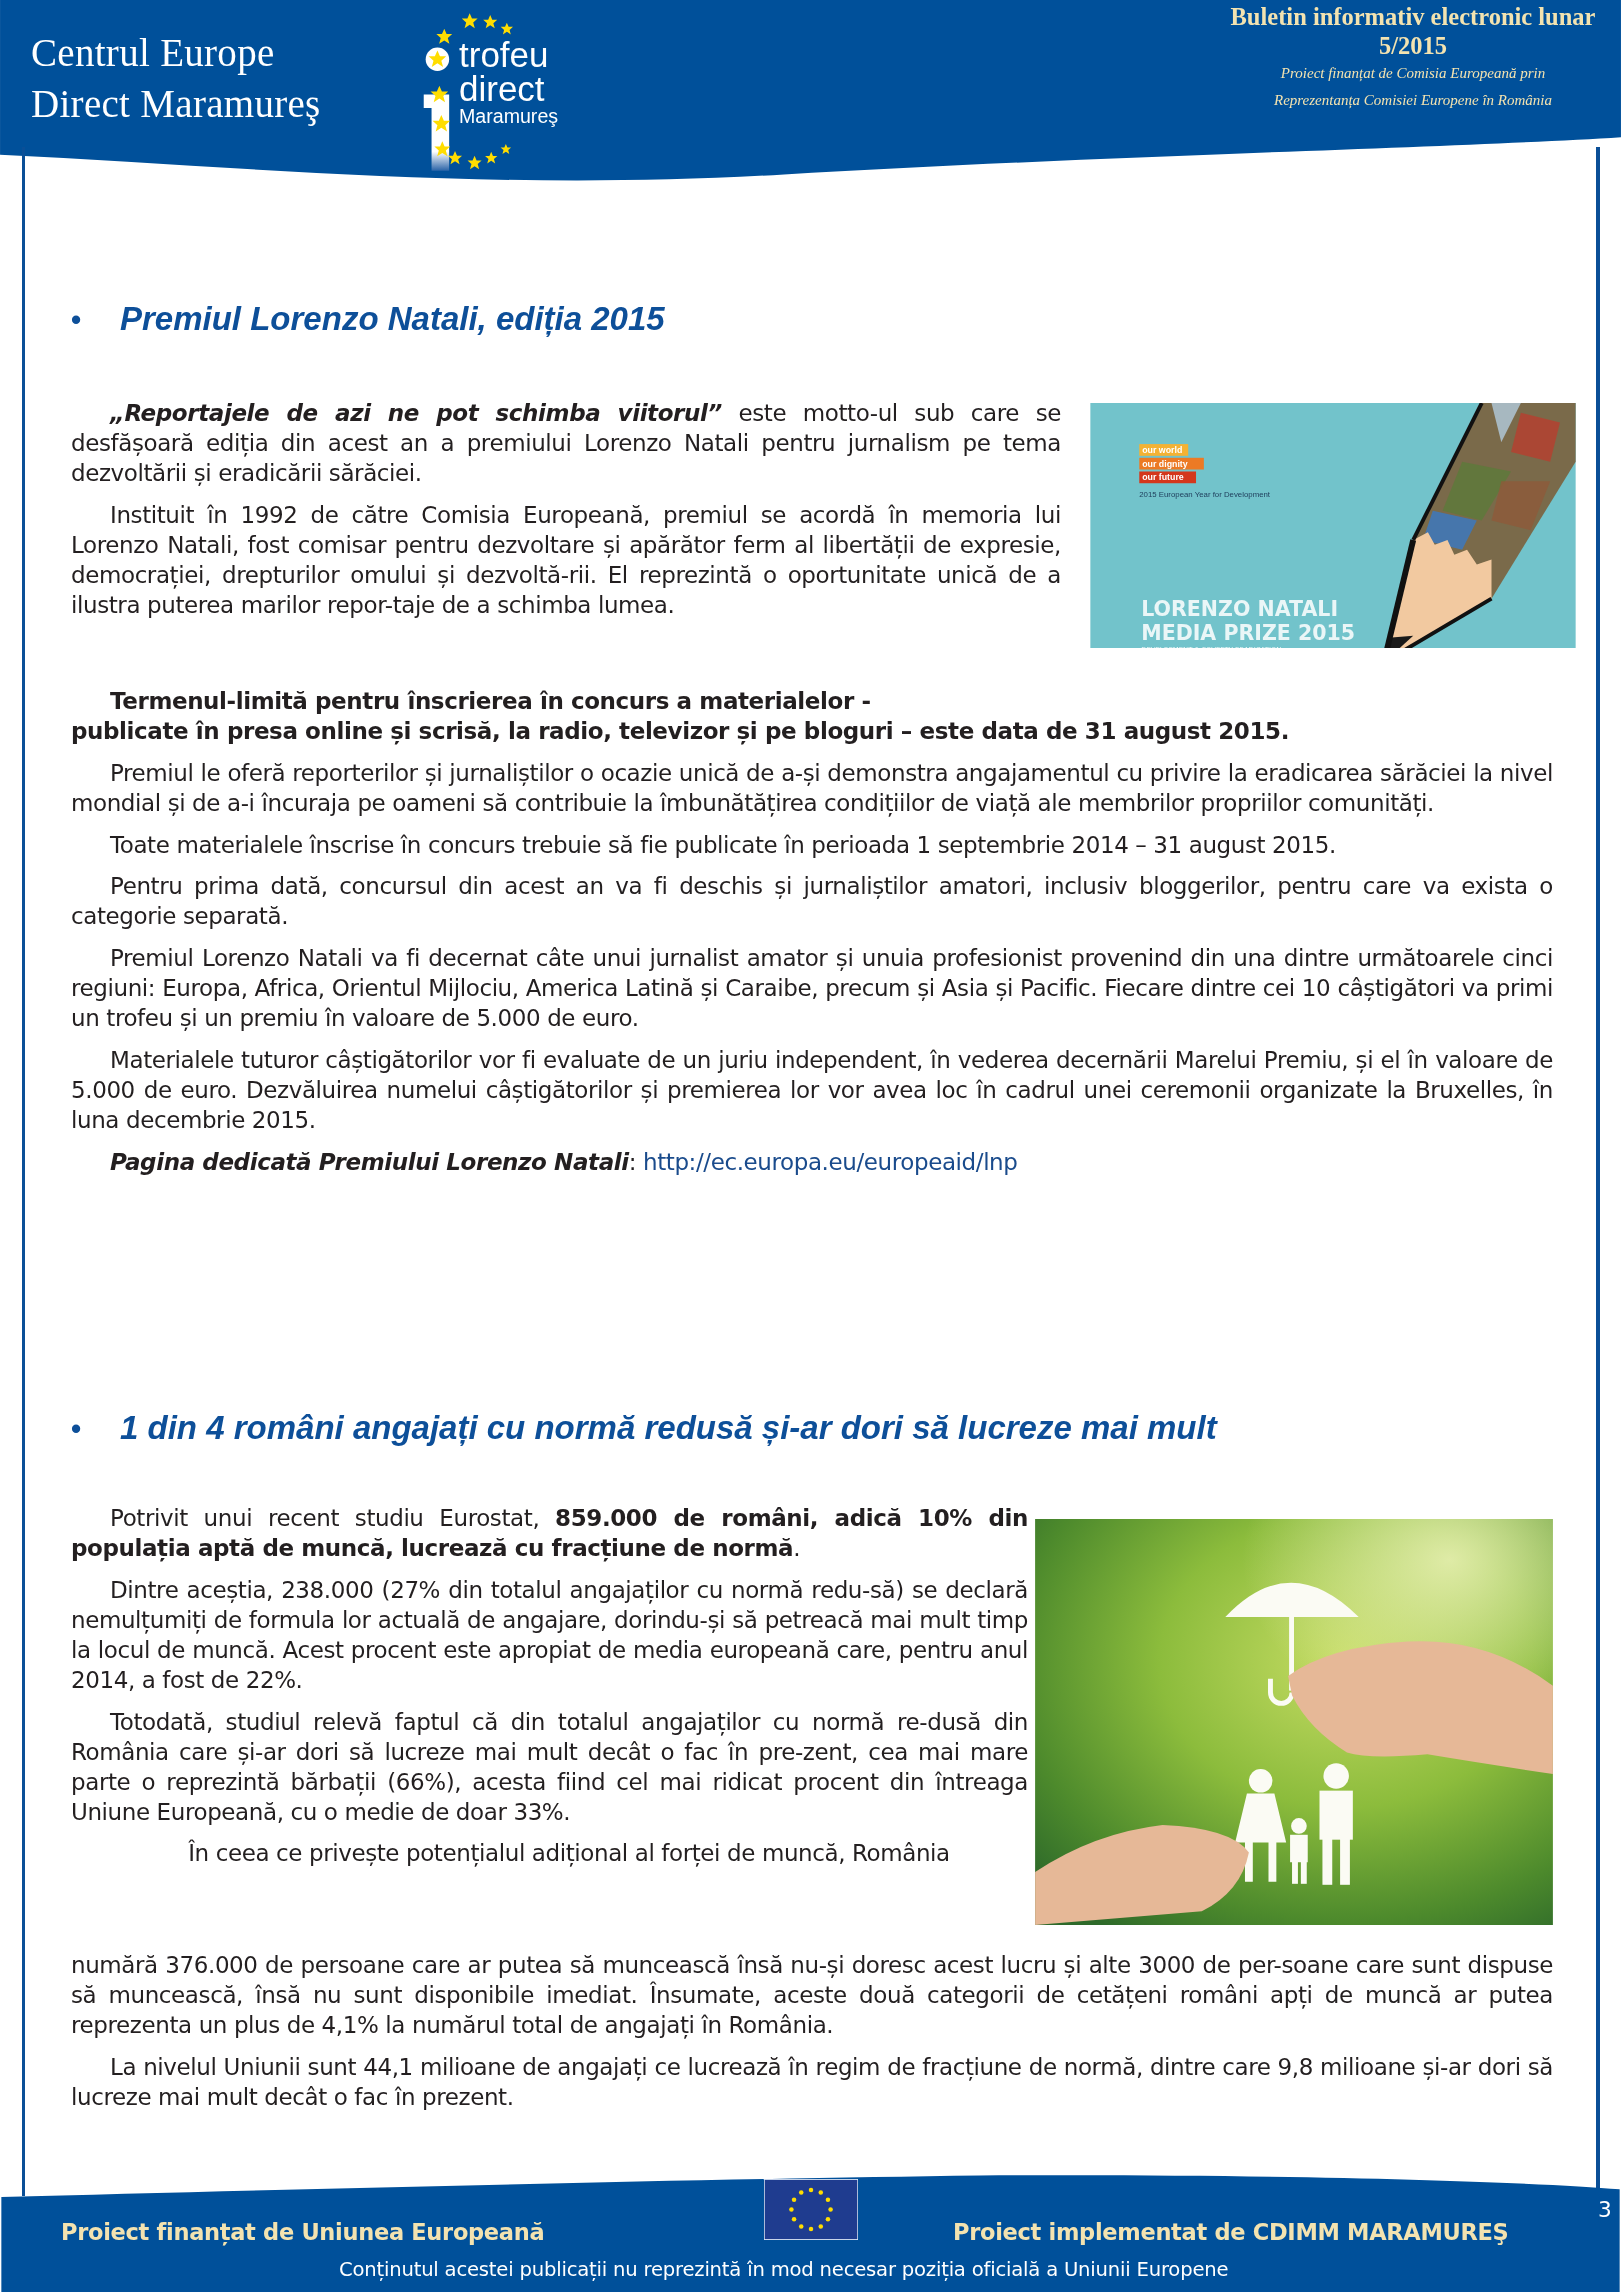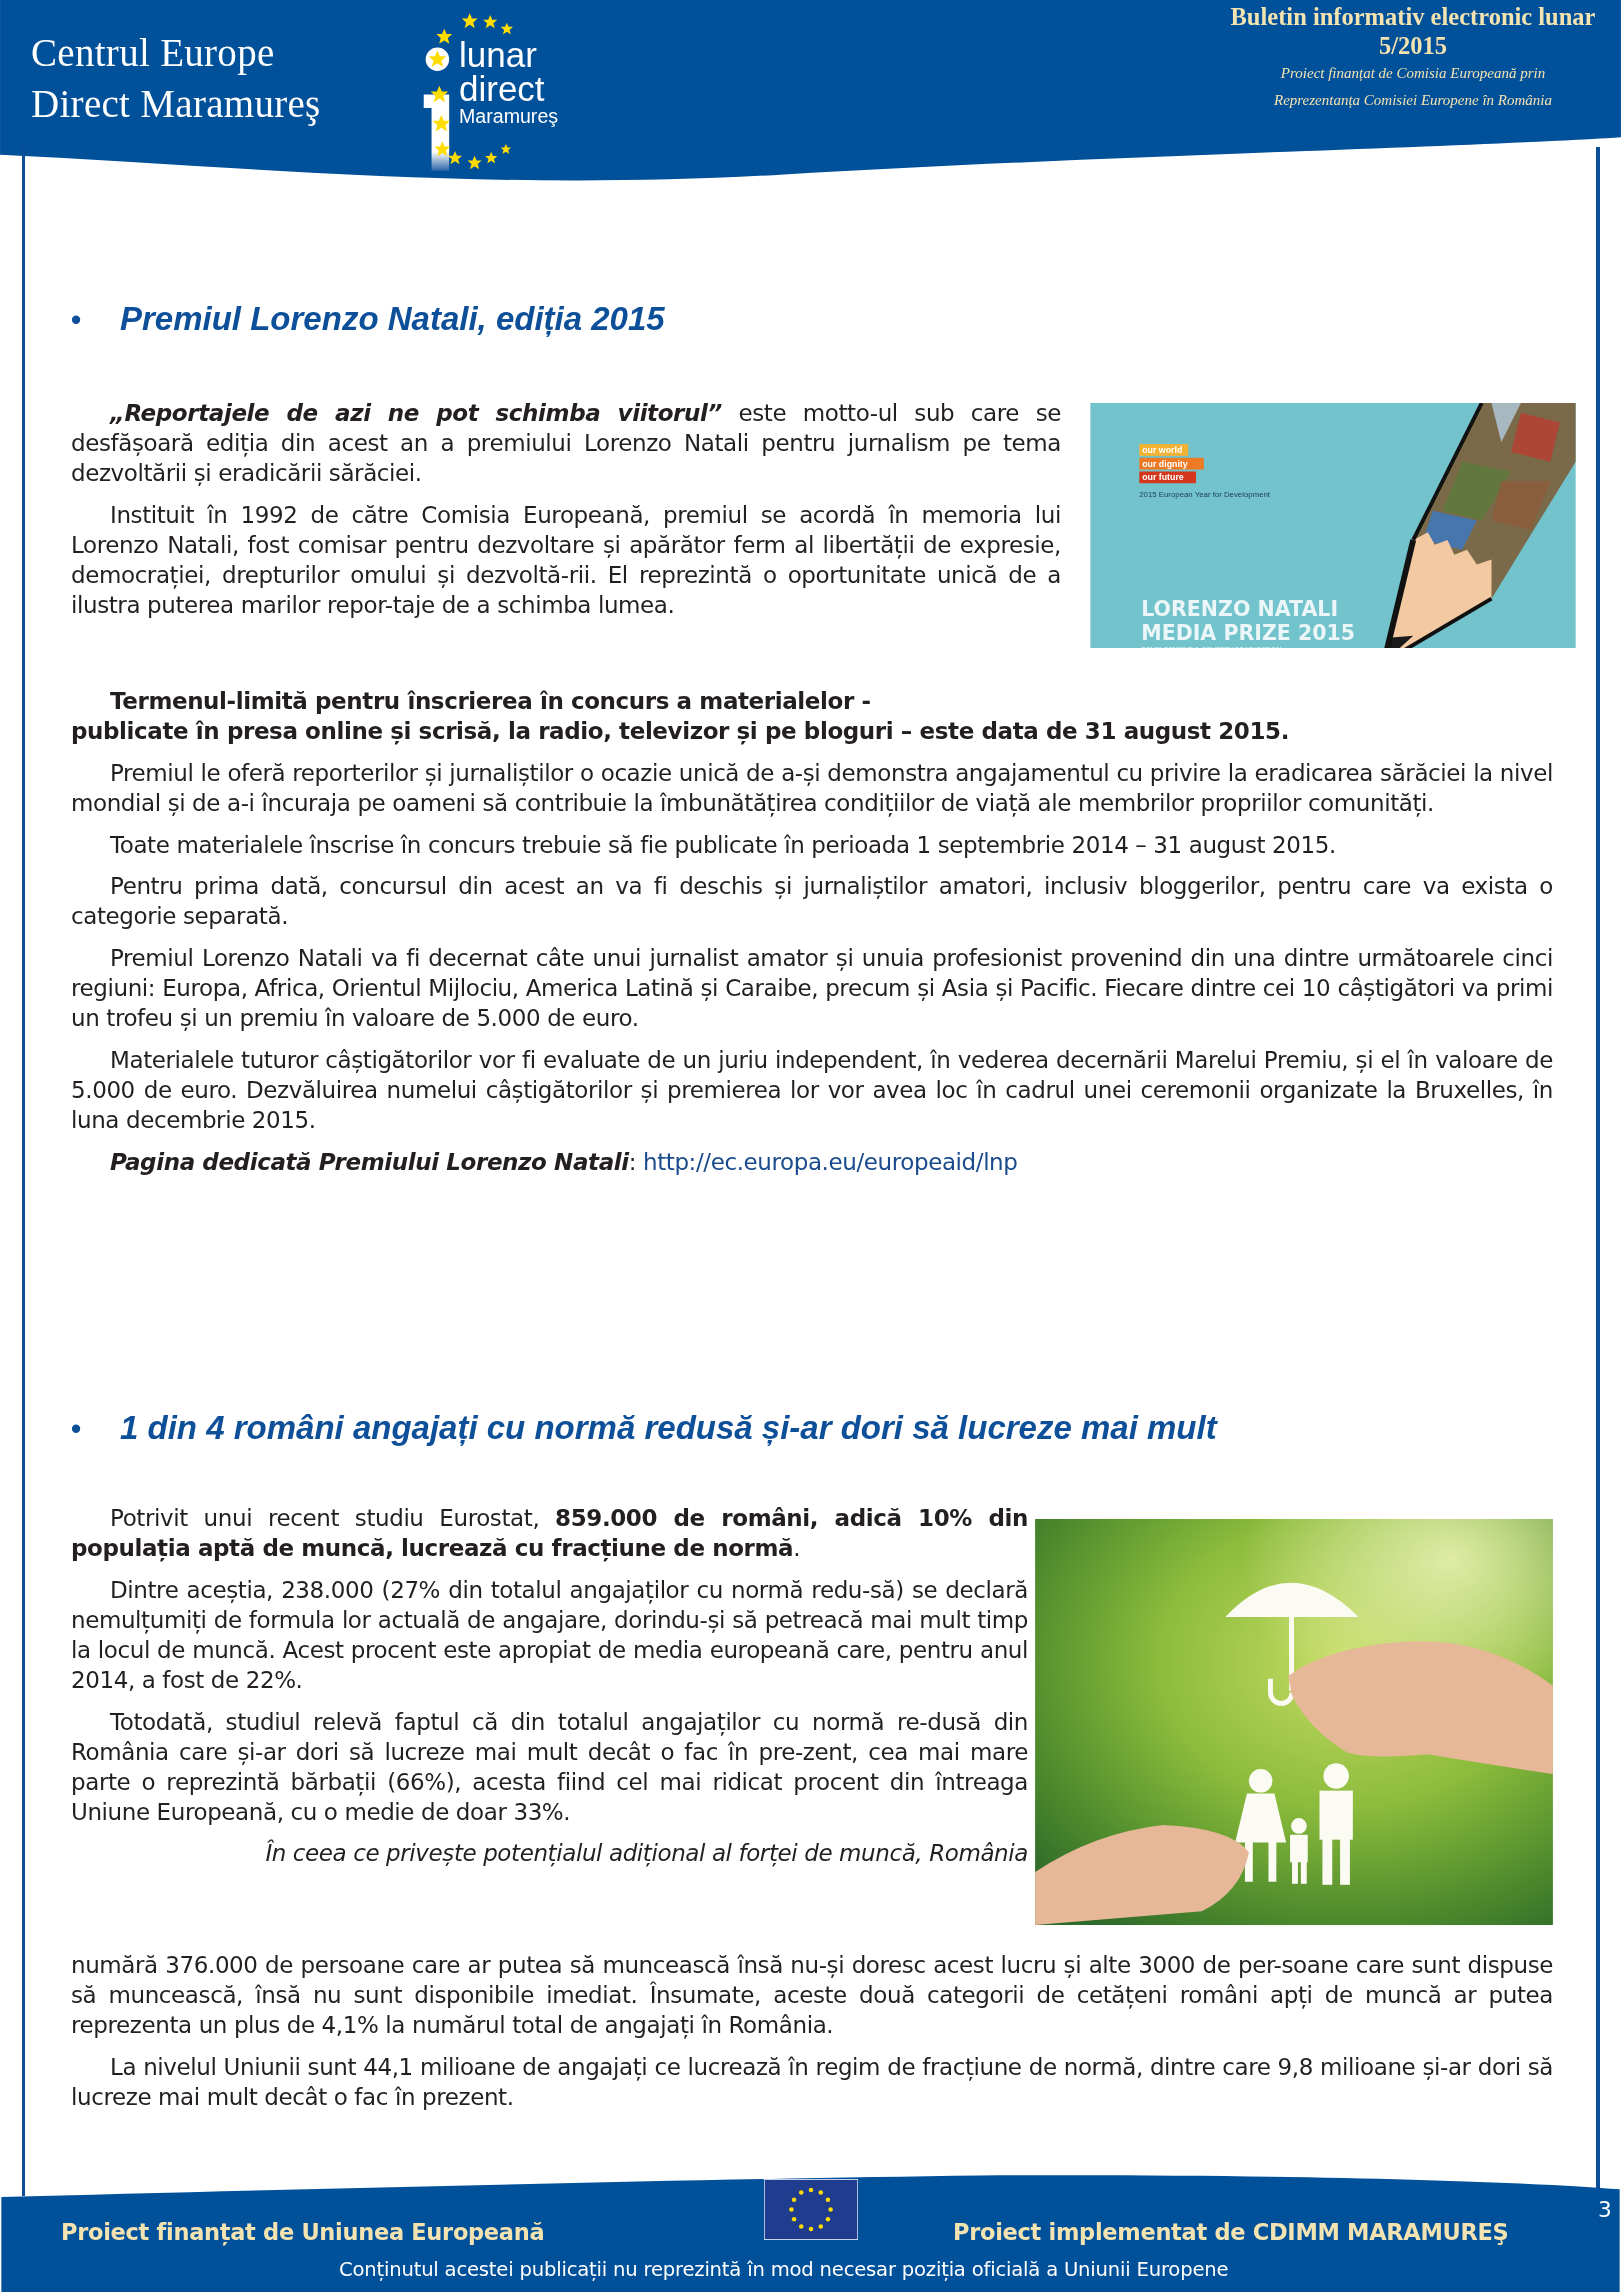--- a/index.html
+++ b/index.html
@@ -76,21 +76,21 @@
     <use href="#star" x="24" y="20" width="18" height="18"></use>
     <use href="#star" x="50" y="4" width="18" height="18"></use>
     <use href="#star" x="72" y="6" width="16" height="16"></use>
     <use href="#star" x="90" y="14" width="14" height="14"></use>
     <use href="#star" x="36" y="145" width="16" height="16"></use>
     <use href="#star" x="56" y="150" width="16" height="16"></use>
     <use href="#star" x="74" y="146" width="14" height="14"></use>
     <use href="#star" x="90" y="138" width="12" height="12"></use>
   </svg>
   <div class="ed-text">
-    <div class="l1">lunar</div>
+    <div class="l1">trofeu</div>
     <div class="l2">direct</div>
     <div class="l3">Maramureş</div>
   </div>
   <div class="hdr-right">
     <div class="b1">Buletin informativ electronic lunar</div>
     <div class="b2">5/2015</div>
     <div class="i1">Proiect finanțat de Comisia Europeană prin</div>
     <div class="i1">Reprezentanța Comisiei Europene în România</div>
   </div>
 </div>
@@ -148,21 +148,21 @@
 </div>
 
 <div class="section-title" style="top:1409px;">
   <span class="bullet">•</span><span>1 din 4 români angajați cu normă redusă și-ar dori să lucreze mai mult</span>
 </div>
 
 <div class="text" style="left:71px; top:1503px; width:957px;">
   <p><span>Potrivit unui recent studiu Eurostat, </span><b>859.000 de români, adică 10% din populația aptă de muncă, lucrează cu fracțiune de normă</b><span>.</span></p>
   <p>Dintre aceștia, 238.000 (27% din totalul angajaților cu normă redu-să) se declară nemulțumiți de formula lor actuală de angajare, dorindu-și să petreacă mai mult timp la locul de muncă. Acest procent este apropiat de media europeană care, pentru anul 2014, a fost de 22%.</p>
   <p>Totodată, studiul relevă faptul că din totalul angajaților cu normă re-dusă din România care și-ar dori să lucreze mai mult decât o fac în pre-zent, cea mai mare parte o reprezintă bărbații (66%), acesta fiind cel mai ridicat procent din întreaga Uniune Europeană, cu o medie de doar 33%.</p>
-  <p style="margin-bottom:10px; text-align:right;font-style:italic;">În ceea ce privește potențialul adițional al forței de muncă, România</p>
+  <p style="margin-bottom:10px; text-align:center;">În ceea ce privește potențialul adițional al forței de muncă, România</p>
 </div>
 
 <div class="img-box" style="left:1035px; top:1519px; width:518px; height:406px;">
   <svg width="518" height="406" viewBox="0 0 528 414">
     <defs>
       <radialGradient id="gbg" cx="0.6" cy="0.35" r="0.8">
         <stop offset="0" stop-color="#c6dc64"></stop>
         <stop offset="0.45" stop-color="#8cbc3c"></stop>
         <stop offset="0.8" stop-color="#4d8a2c"></stop>
         <stop offset="1" stop-color="#2e6a2a"></stop>

